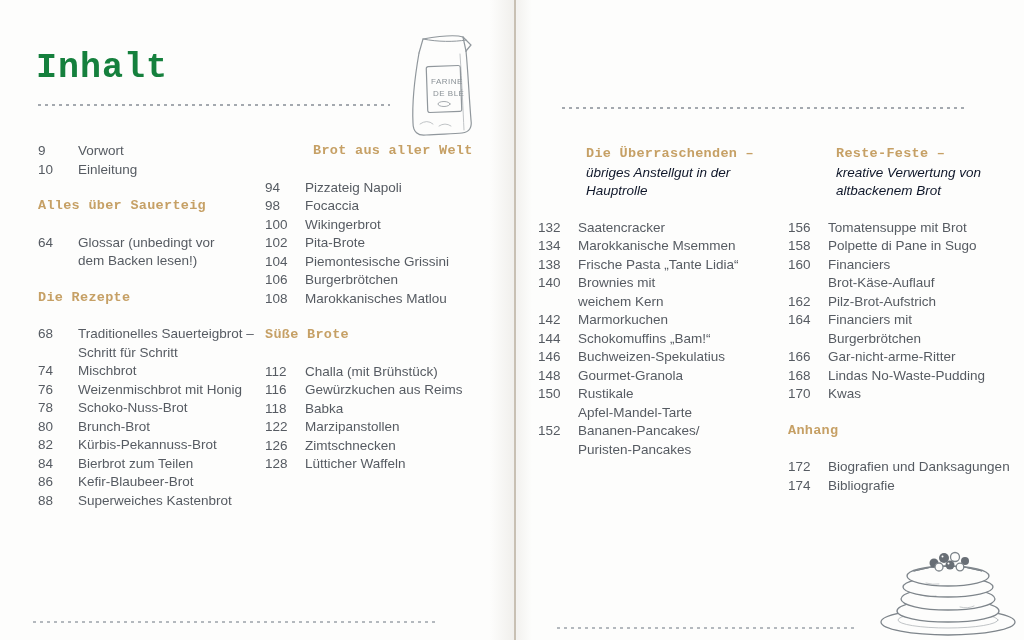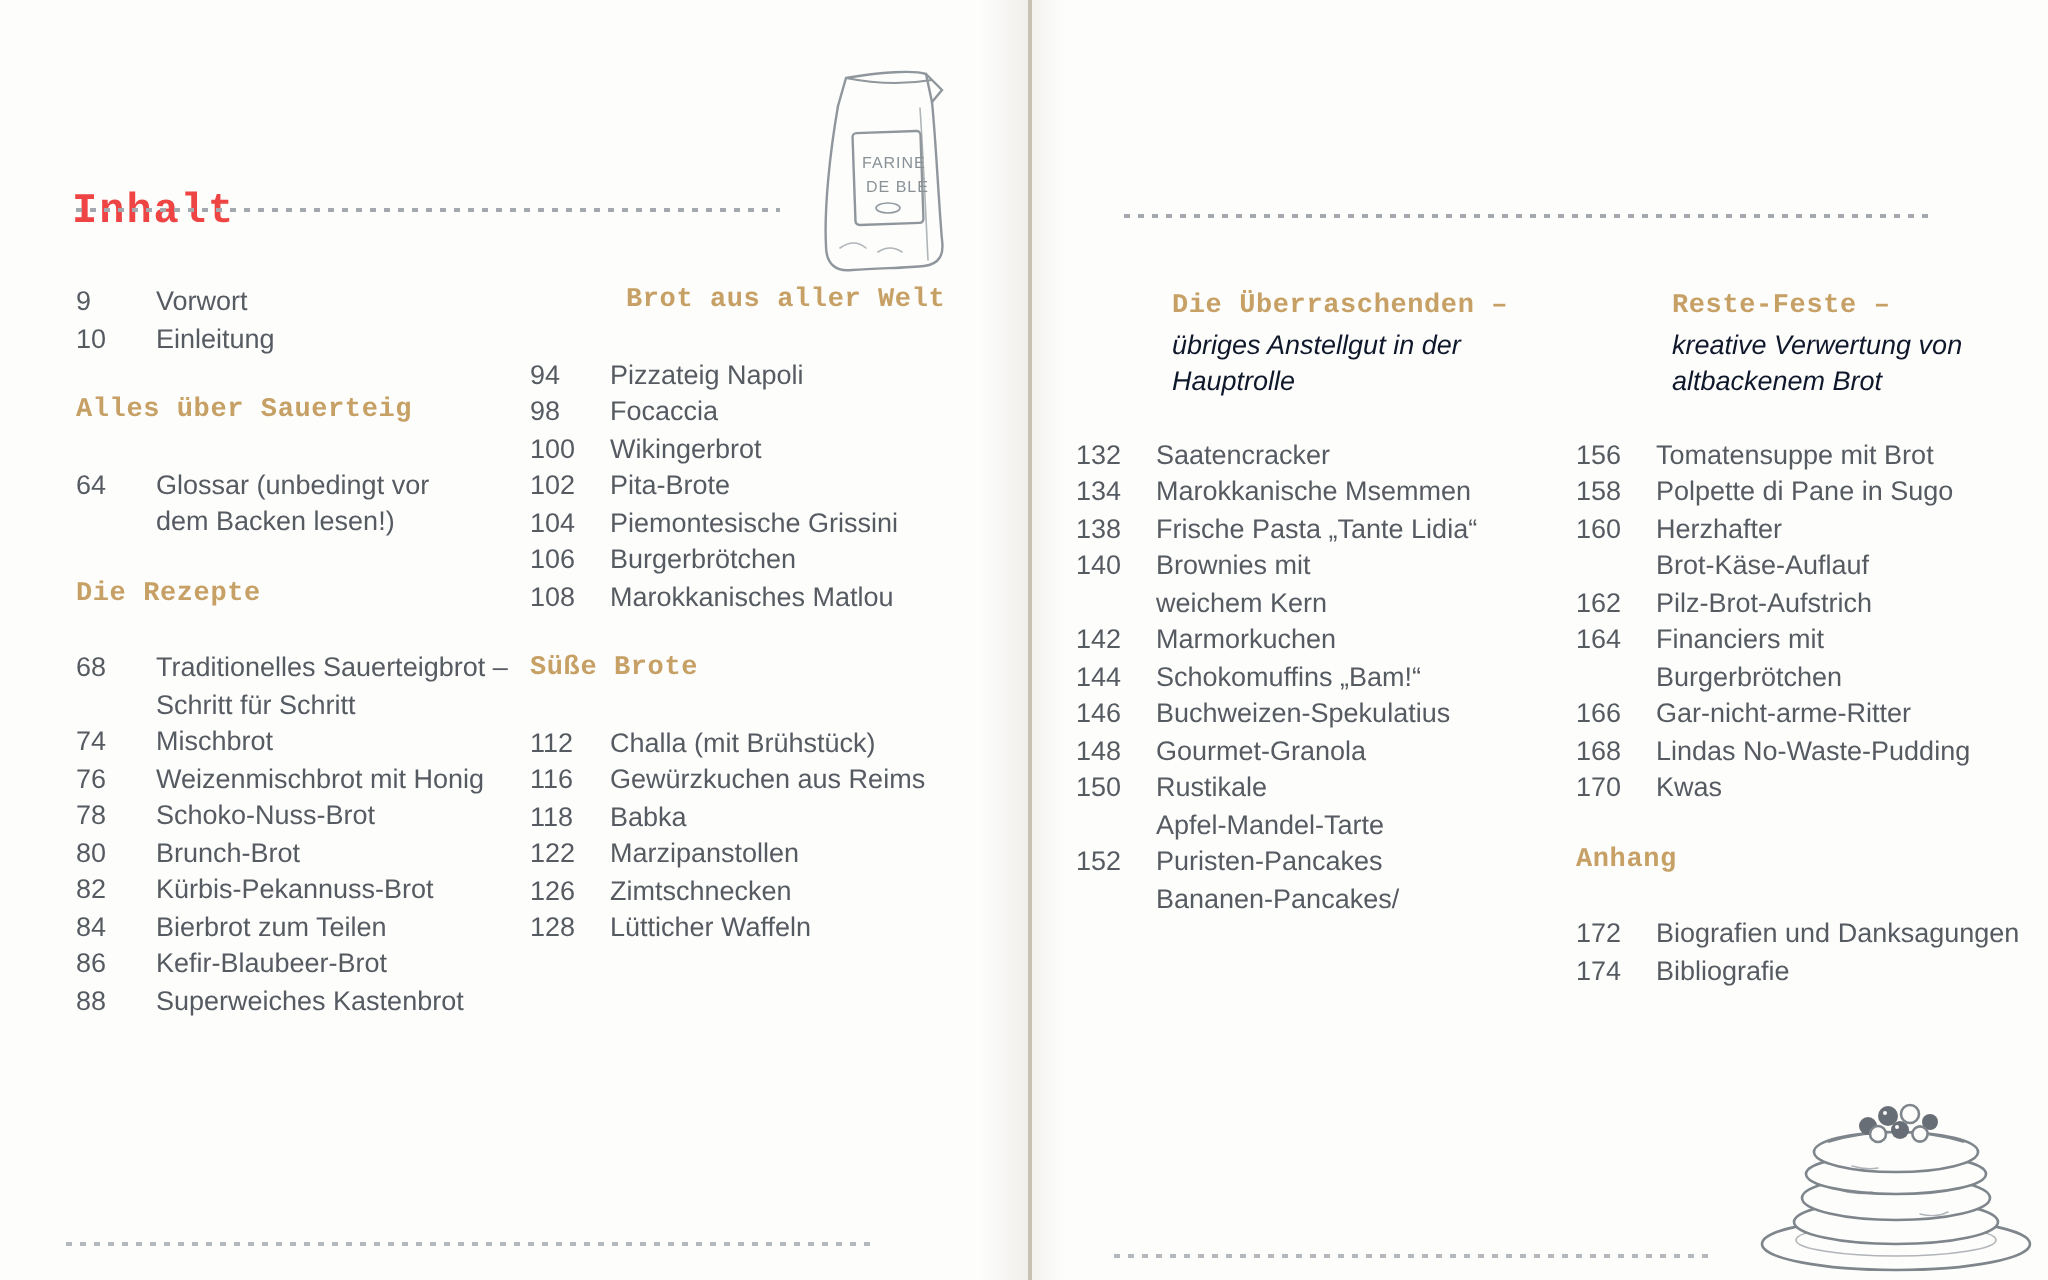--- a/index.html
+++ b/index.html
@@ -15,21 +15,21 @@
   .page-right { left:517px; right:0; }
   .gutter-line { position:absolute; top:0; bottom:0; left:514px; width:2px; background:#c8c0b3; }
   .gutter-glow-l { position:absolute; top:0; bottom:0; left:490px; width:24px;
                    background:linear-gradient(90deg, rgba(150,140,120,0), rgba(150,140,120,0.12)); }
   .gutter-glow-r { position:absolute; top:0; bottom:0; left:516px; width:16px;
                    background:linear-gradient(90deg, rgba(150,140,120,0.10), rgba(150,140,120,0)); }
 
   .page-title {
     position:absolute; left:36px; top:48px;
     font-family:"Liberation Mono", monospace;
-    font-size:21px; font-weight:bold; letter-spacing:1px; color:#ef4444;margin-top:47px;
+    font-size:35px; font-weight:bold; letter-spacing:1px; color:#15803d;
   }
   .dashed-rule {
     position:absolute; height:2px;
     background:repeating-linear-gradient(90deg,#a4a9af 0 3px, transparent 3px 7px);
   }
   .rule-left-top     { left:38px;  top:104px; width:352px; }
   .rule-right-top    { left:562px; top:107px; width:403px; }
   .rule-left-bottom  { left:33px;  top:621px; width:404px;
                        background:repeating-linear-gradient(90deg,#b4b9be 0 3px, transparent 3px 7px); }
   .rule-right-bottom { left:557px; top:627px; width:300px;
@@ -327,22 +327,22 @@
         <div class="toc-entry">
           <span class="num">150</span>
           <span class="entry-text">
             <div class="entry-line">Rustikale</div>
             <div class="entry-line">Apfel-Mandel-Tarte</div>
           </span>
         </div>
         <div class="toc-entry">
           <span class="num">152</span>
           <span class="entry-text">
+            <div class="entry-line">Bananen-Pancakes/</div>
             <div class="entry-line">Puristen-Pancakes</div>
-            <div class="entry-line">Bananen-Pancakes/</div>
           </span>
         </div>
       </div>
     </div>
   </div>
 <div class="toc-column col-r2">
     <div class="toc-section">
       <div class="sec-head">
         <div class="sec-heading">Reste-Feste –</div>
         <div class="sec-subheading">kreative Verwertung von</div>
@@ -357,21 +357,21 @@
         </div>
         <div class="toc-entry">
           <span class="num">158</span>
           <span class="entry-text">
             <div class="entry-line">Polpette di Pane in Sugo</div>
           </span>
         </div>
         <div class="toc-entry">
           <span class="num">160</span>
           <span class="entry-text">
-            <div class="entry-line">Herzhafter</div>
+            <div class="entry-line">Financiers</div>
             <div class="entry-line">Brot-Käse-Auflauf</div>
           </span>
         </div>
         <div class="toc-entry">
           <span class="num">162</span>
           <span class="entry-text">
             <div class="entry-line">Pilz-Brot-Aufstrich</div>
           </span>
         </div>
         <div class="toc-entry">

